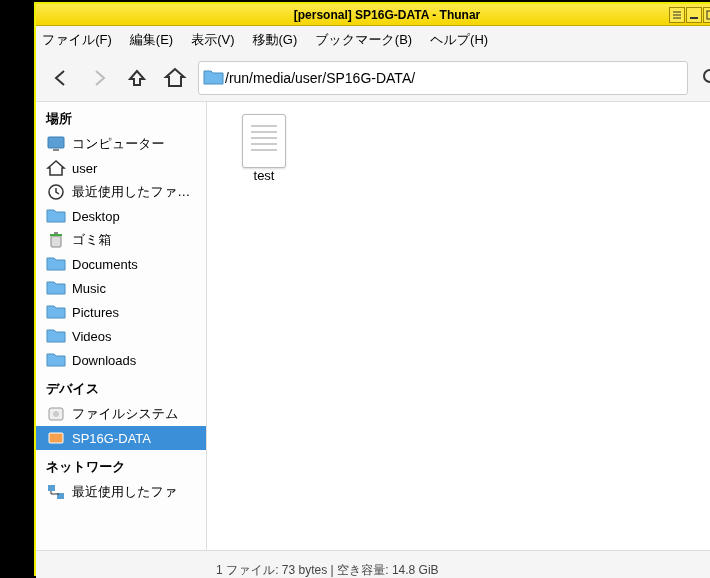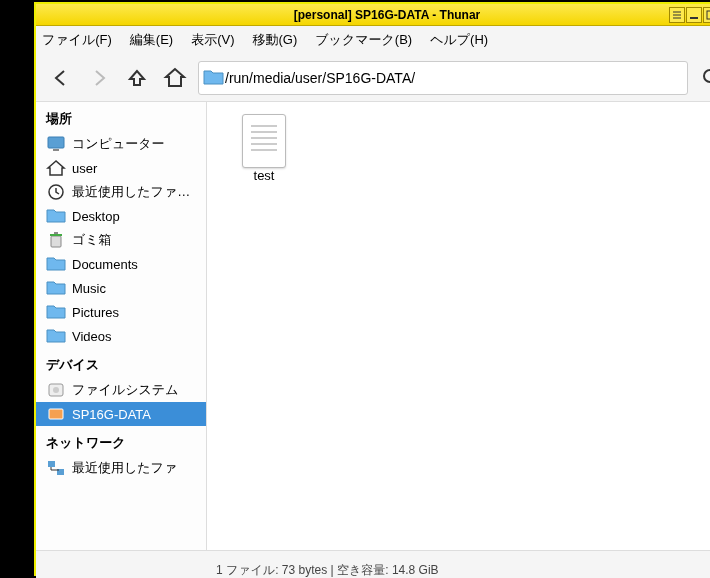--- a/index.html
+++ b/index.html
@@ -177,20 +177,28 @@
             <span>Pictures</span>
           </div>
           <div class="sb-item">
             <span class="ic">
               <svg width="20" height="18">
                 <path d="M1 3h7l2 2h9v10H1z" fill="#6fb8ee" stroke="#4a90c2"></path>
               </svg>
             </span>
             <span>Videos</span>
           </div>
+          <div class="sb-item">
+            <span class="ic">
+              <svg width="20" height="18">
+                <path d="M1 3h7l2 2h9v10H1z" fill="#6fb8ee" stroke="#4a90c2"></path>
+              </svg>
+            </span>
+            <span>Downloads</span>
+          </div>
         </div>
     <div class="sb-head">デバイス</div>
     <div id="devices">
           <div class="sb-item">
             <span class="ic">
               <svg width="20" height="18">
                 <rect x="3" y="3" width="14" height="12" rx="2" fill="#eee" stroke="#999"></rect>
                 <circle cx="10" cy="9" r="3" fill="#ccc"></circle>
               </svg>
             </span>

